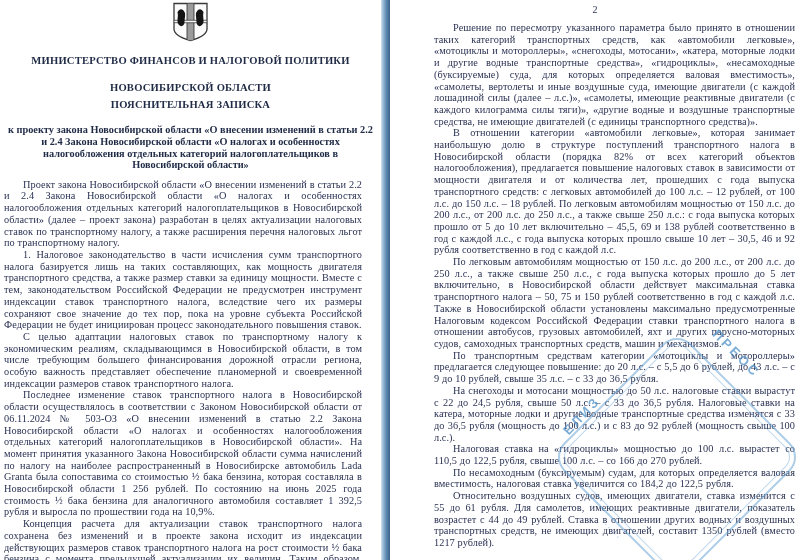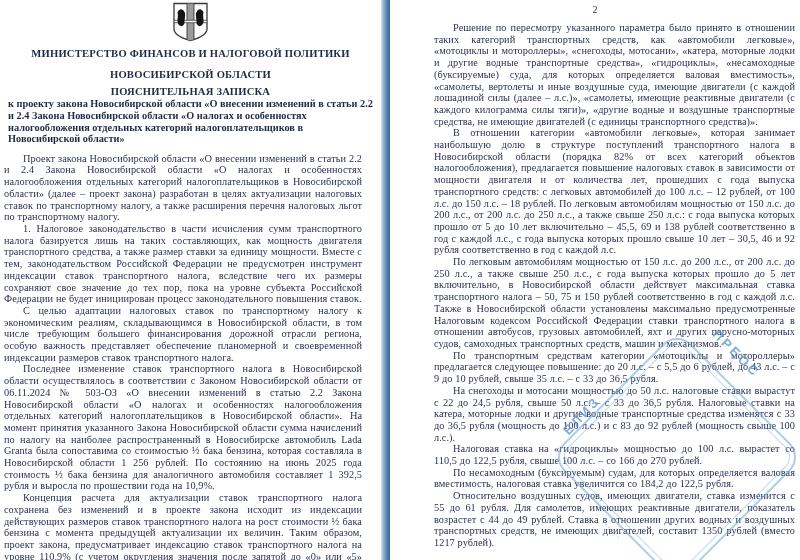--- a/index.html
+++ b/index.html
@@ -5,25 +5,25 @@
   html,body{margin:0;padding:0;background:#ffffff;}
   .spread{position:relative;width:800px;height:560px;background:#ffffff;overflow:hidden;
           font-family:"Liberation Serif","DejaVu Serif",serif;color:#2b3354;}
   .page{position:absolute;top:0;height:560px;background:#ffffff;}
   .page1{left:0;width:381px;}
   .page2{left:390px;width:410px;}
   .divider{position:absolute;top:0;left:381px;width:9px;height:560px;
            background:linear-gradient(90deg,#d4e2ef 0%,#8fb3d3 28%,#5b86ae 62%,#3c618b 100%);}
   .emblem-wrap{text-align:center;margin-top:2px;height:41px;}
   .ministry{font-weight:bold;text-align:center;font-size:10.6px;line-height:12.2px;
-            color:#1f2a45;margin-top:5px;letter-spacing:0.2px;}
+            color:#1f2a45;margin-top:12px;letter-spacing:0.2px;}
   .doc-title{font-weight:bold;text-align:center;font-size:10.6px;color:#1f2a45;
              margin-top:5px;letter-spacing:0.2px;}
-  .doc-subtitle{font-weight:bold;text-align:left;font-size:10.3px;line-height:11.6px;
-                color:#1f2a45;margin:1px 8px 0 8px;}
+  .doc-subtitle{font-weight:bold;text-align:center;font-size:10.3px;line-height:11.6px;
+                color:#1f2a45;margin:14px 8px 0 8px;}
   .body1{margin:8px 19px 0 4px;}
   .body2{margin:2px 5px 0 44px;font-family:Liberation Serif, serif;}
   p.para{margin:0;font-size:10.3px;line-height:11.7px;text-align:justify;
          text-indent:19px;letter-spacing:0.05px;word-spacing:0.2px;}
   .pagenum{text-align:center;font-size:10px;margin:4px 0 7px 0;color:#2b3354;}
   
   .stamp{position:absolute;left:197px;top:367px;width:176px;height:176px;
          transform:rotate(45deg);border:2.5px solid rgba(108,164,212,0.55);
          border-radius:20px;outline:1px solid rgba(108,164,212,0.45);outline-offset:-7px;
          pointer-events:none;}
@@ -50,21 +50,21 @@
         <path d="M2 1.5 H35 V27 Q35 34 18.5 38.5 Q2 34 2 27 Z" fill="#fcfcfc" stroke="#3a3a3a" stroke-width="1.3"></path>
         <g clip-path="url(#shieldclip)">
           <rect x="15" y="1" width="7" height="39" fill="#9b9b9b" stroke="#2a2a2a" stroke-width="0.8"></rect>
           <rect x="2" y="18.2" width="33" height="2.6" fill="#f5f5f5" stroke="#2a2a2a" stroke-width="0.7"></rect>
           <path d="M5.5 10 q2.5 -4.5 6 -1.5 q2 2 1.6 5 l-0.8 8.5 q-1.8 3.2 -4.6 1.6 q-2.6 -2 -2.2 -5.6 l0.4 -5 Z" fill="#141414"></path>
           <path d="M31.5 10 q-2.5 -4.5 -6 -1.5 q-2 2 -1.6 5 l0.8 8.5 q1.8 3.2 4.6 1.6 q2.6 -2 2.2 -5.6 l-0.4 -5 Z" fill="#141414"></path>
         </g>
       </svg>
     </div>
     <div class="ministry">МИНИСТЕРСТВО ФИНАНСОВ И НАЛОГОВОЙ ПОЛИТИКИ</div>
-    <div class="ministry" style="margin-top:9px;">НОВОСИБИРСКОЙ ОБЛАСТИ</div>
+    <div class="ministry" style="margin-top:15px;">НОВОСИБИРСКОЙ ОБЛАСТИ</div>
     <div class="doc-title">ПОЯСНИТЕЛЬНАЯ ЗАПИСКА</div>
     <div class="doc-subtitle">к проекту закона Новосибирской области «О внесении изменений в статьи 2.2 и 2.4 Закона Новосибирской области «О налогах и особенностях налогообложения отдельных категорий налогоплательщиков в Новосибирской области»</div>
     <div class="body1">
       <p class="para">Проект закона Новосибирской области «О внесении изменений в статьи 2.2 и 2.4 Закона Новосибирской области «О налогах и особенностях налогообложения отдельных категорий налогоплательщиков в Новосибирской области» (далее – проект закона) разработан в целях актуализации налоговых ставок по транспортному налогу, а также расширения перечня налоговых льгот по транспортному налогу.</p>
       <p class="para">1. Налоговое законодательство в части исчисления сумм транспортного налога базируется лишь на таких составляющих, как мощность двигателя транспортного средства, а также размер ставки за единицу мощности. Вместе с тем, законодательством Российской Федерации не предусмотрен инструмент индексации ставок транспортного налога, вследствие чего их размеры сохраняют свое значение до тех пор, пока на уровне субъекта Российской Федерации не будет инициирован процесс законодательного повышения ставок.</p>
       <p class="para">С целью адаптации налоговых ставок по транспортному налогу к экономическим реалиям, складывающимся в Новосибирской области, в том числе требующим большего финансирования дорожной отрасли региона, особую важность представляет обеспечение планомерной и своевременной индексации размеров ставок транспортного налога.</p>
       <p class="para">Последнее изменение ставок транспортного налога в Новосибирской области осуществлялось в соответствии с Законом Новосибирской области от 06.11.2024 № 503-ОЗ «О внесении изменений в статью 2.2 Закона Новосибирской области «О налогах и особенностях налогообложения отдельных категорий налогоплательщиков в Новосибирской области». На момент принятия указанного Закона Новосибирской области сумма начислений по налогу на наиболее распространенный в Новосибирске автомобиль Lada Granta была сопоставима со стоимостью ½ бака бензина, которая составляла в Новосибирской области 1 256 рублей. По состоянию на июнь 2025 года стоимость ½ бака бензина для аналогичного автомобиля составляет 1 392,5 рубля и выросла по прошествии года на 10,9%.</p>
       <p class="para">Концепция расчета для актуализации ставок транспортного налога сохранена без изменений и в проекте закона исходит из индексации действующих размеров ставок транспортного налога на рост стоимости ½ бака бензина с момента предыдущей актуализации их величин. Таким образом, проект закона, предусматривает индексацию ставок транспортного налога на уровне 110,9% (с учетом округления значения после запятой до «0» или «5» десятых), значение которых еще не достигло своей максимальной величины.</p>
     </div>
   </div>

